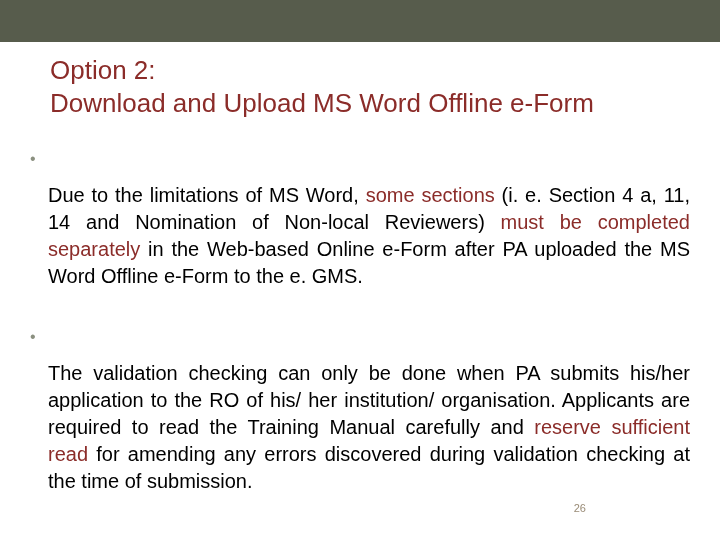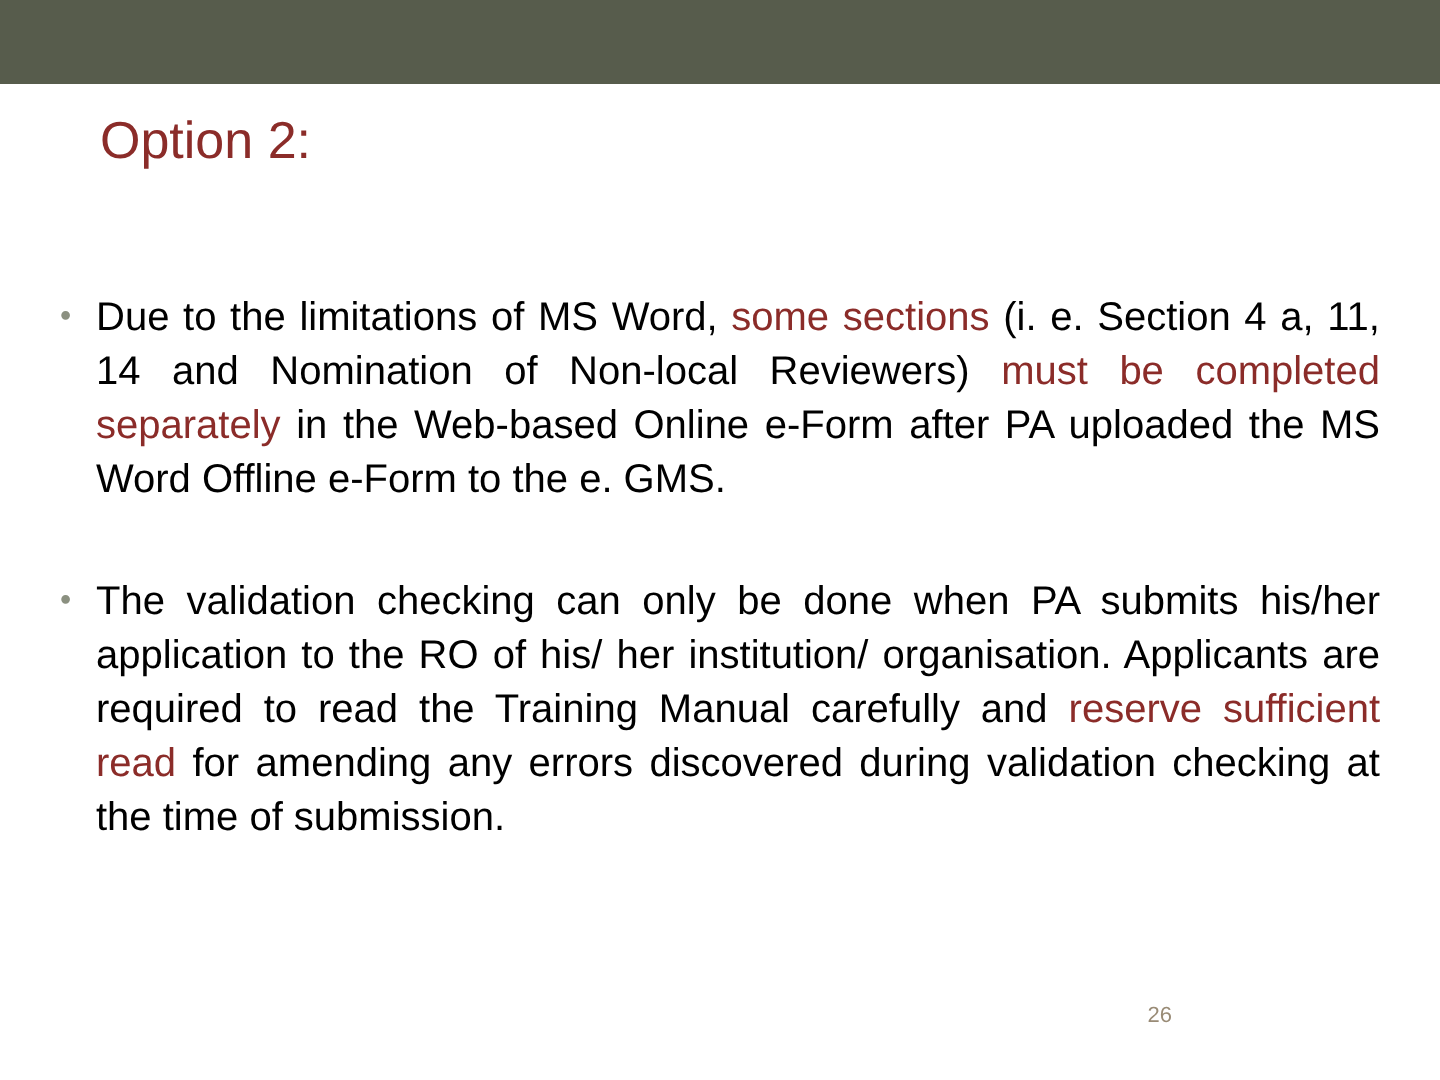--- a/index.html
+++ b/index.html
@@ -4,32 +4,33 @@
 <style>
   * { margin: 0; padding: 0; box-sizing: border-box; }
   html, body { width: 720px; height: 540px; font-family: Arial, Helvetica, sans-serif; background: #fff; }
   .slide { width: 600px; height: 540px; position: relative; background: #fff; }
   .top-band { position: absolute; top: 0; left: 0; width: 720px; height: 42px; background: #575c4c; }
   .title-box { position: absolute; top: 54px; left: 50px; width: 610px; }
   .title-box .t { font-size: 26px; color: #8b2c29; line-height: 1.25; }
   .bullets { position: absolute; top: 146px; left: 30px; width: 660px; }
   .row { display: flex; align-items: flex-start; margin-bottom: 34px; }
   .marker { width: 18px; flex: 0 0 18px; color: #8b9080; font-size: 16px; line-height: 1.35; padding-top: 2px; }
-  .para { flex: 1; font-size: 20px; color: #000; line-height: 1.35; text-align: justify; }
+  .para { flex: 1; font-size: 20px; color: #000; line-height: 1.35; text-align: justify; margin-top: 36px; }
   .hl { color: #8b2c29; }
   .pagenum { position: absolute; right: 14px; bottom: 26px; font-size: 11px; color: #998b76; }
 </style>
 </head>
 <body>
 
 <div class="slide">
   <div class="top-band"></div>
 
   <div class="title-box">
     <div class="t">Option 2:</div>
+    <div class="t">Download and Upload MS Word Offline e-Form</div>
   </div>
 
   <div class="bullets">
     <div class="row">
       <div class="marker">•</div>
       <div class="para"><span>Due to the limitations of MS Word, </span><span class="hl">some sections</span><span> (i. e. Section 4 a, 11, 14 and Nomination of Non-local Reviewers) </span><span class="hl">must be completed separately</span><span> in the Web-based Online e-Form after PA uploaded the MS Word Offline e-Form to the e. GMS.</span></div>
     </div>
     <div class="row">
       <div class="marker">•</div>
       <div class="para"><span>The validation checking can only be done when PA submits his/her application to the RO of his/ her institution/ organisation.  Applicants are required to read the Training Manual carefully and </span><span class="hl">reserve sufficient read</span><span> for amending any errors discovered during validation checking at the time of submission.</span></div>

